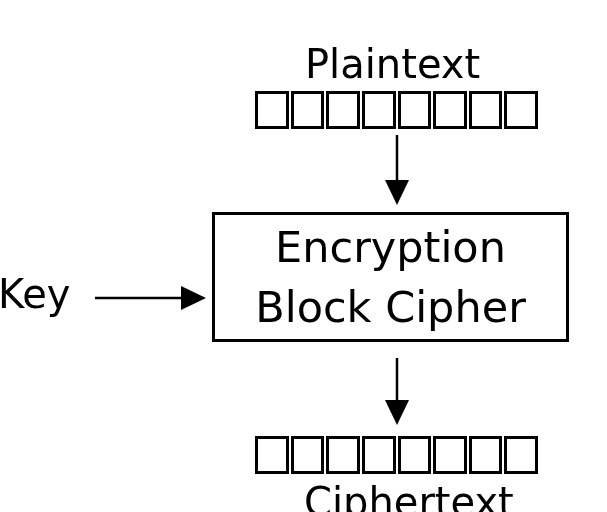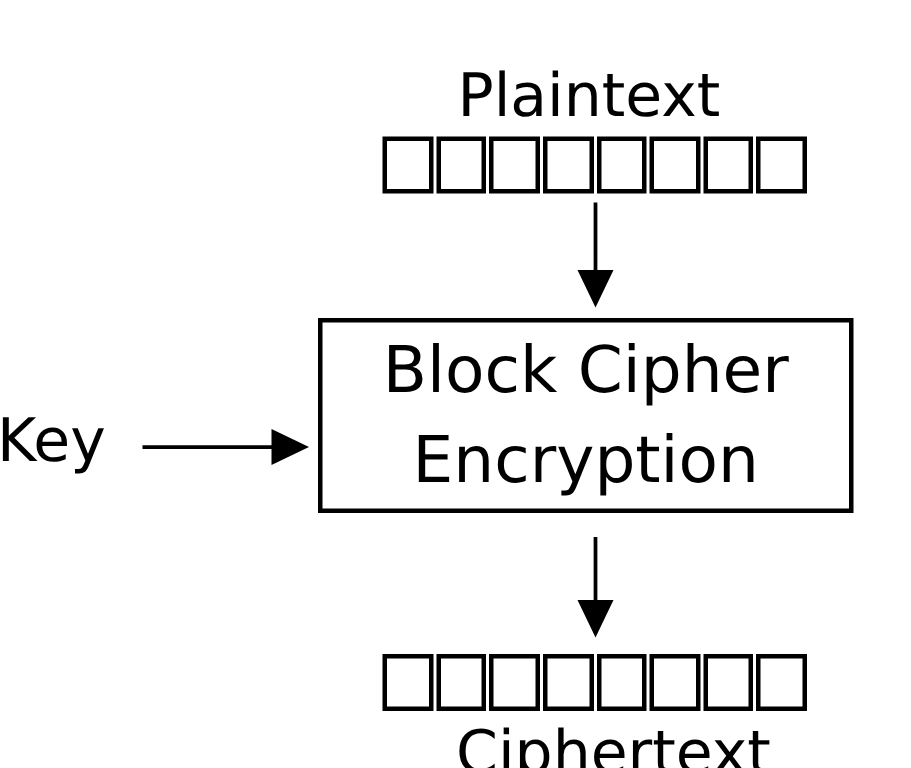--- a/index.html
+++ b/index.html
@@ -84,22 +84,22 @@
       <div class="cell"></div>
       <div class="cell"></div>
       <div class="cell"></div>
       <div class="cell"></div>
       <div class="cell"></div>
       <div class="cell"></div>
       <div class="cell"></div>
     </div>
 
   <div class="block-box">
+    <span>Encryption</span>
     <span>Block Cipher</span>
-    <span>Encryption</span>
   </div>
 
   <div class="label label-key">Key</div>
 
   <div class="register register-bottom">
       <div class="cell"></div>
       <div class="cell"></div>
       <div class="cell"></div>
       <div class="cell"></div>
       <div class="cell"></div>

